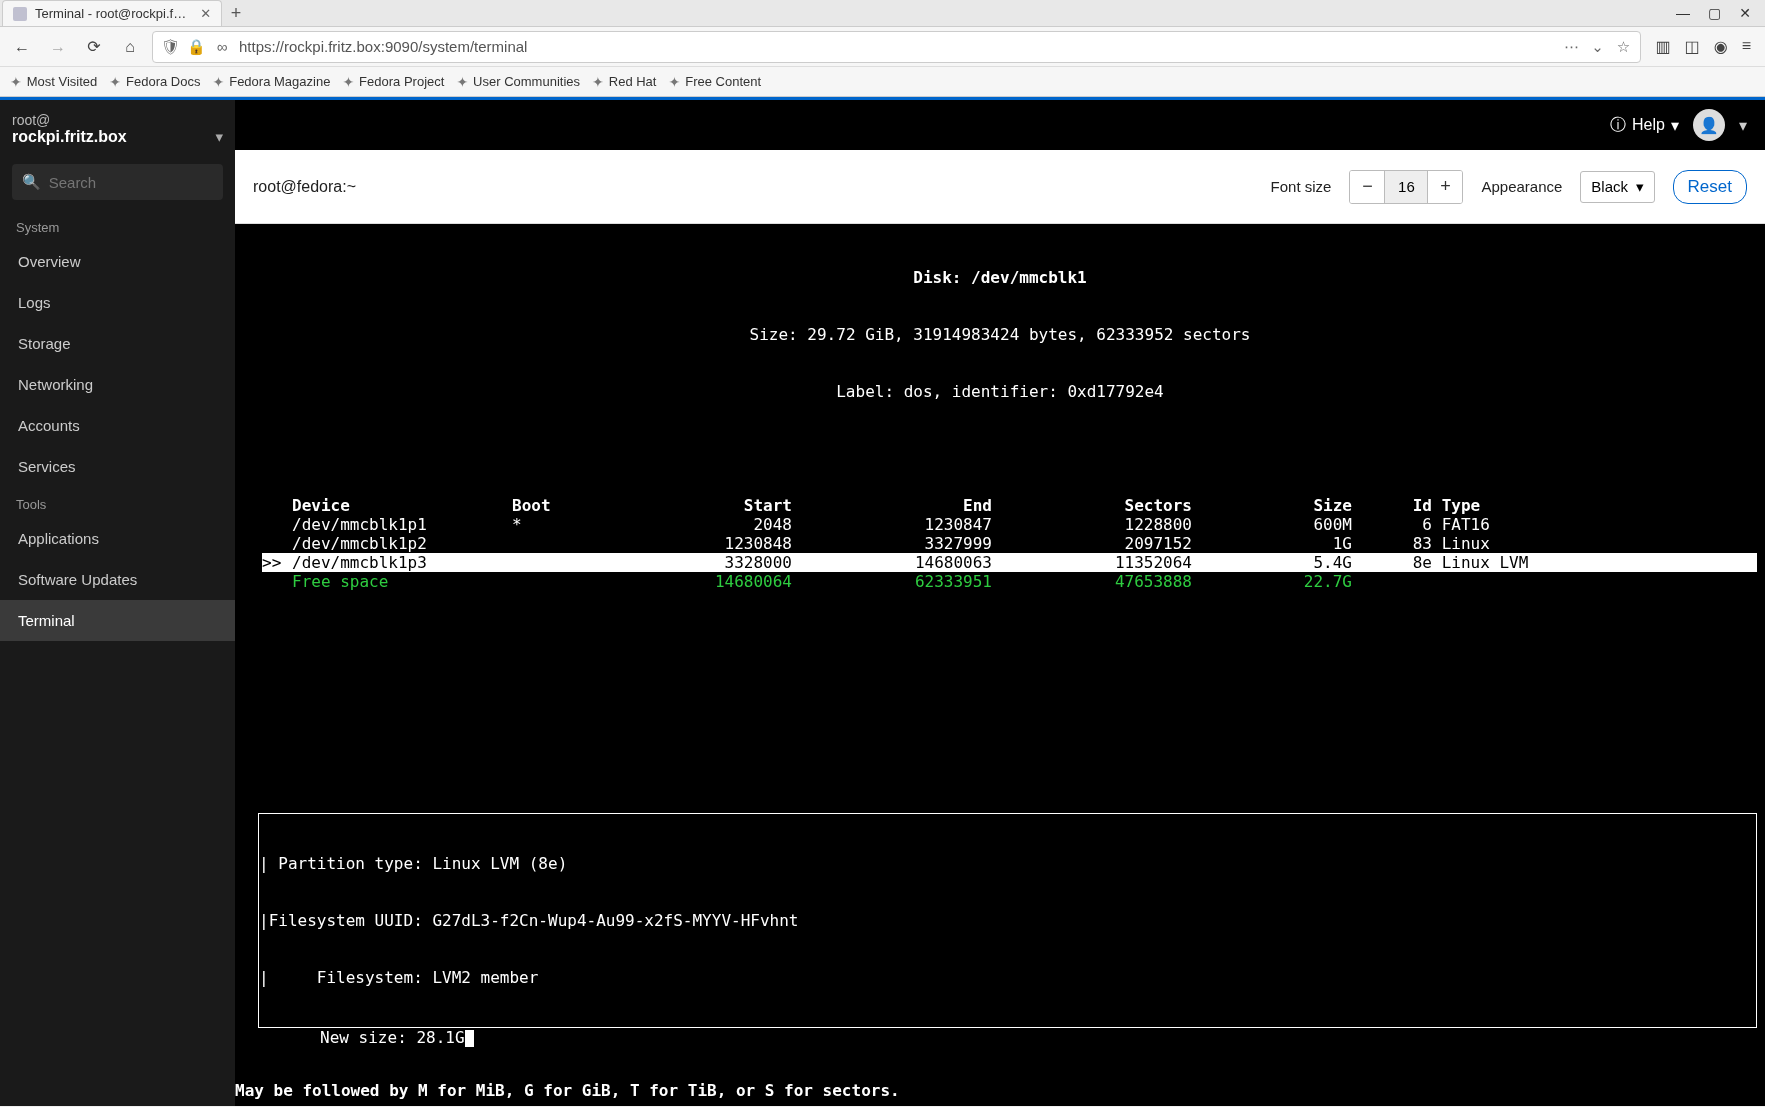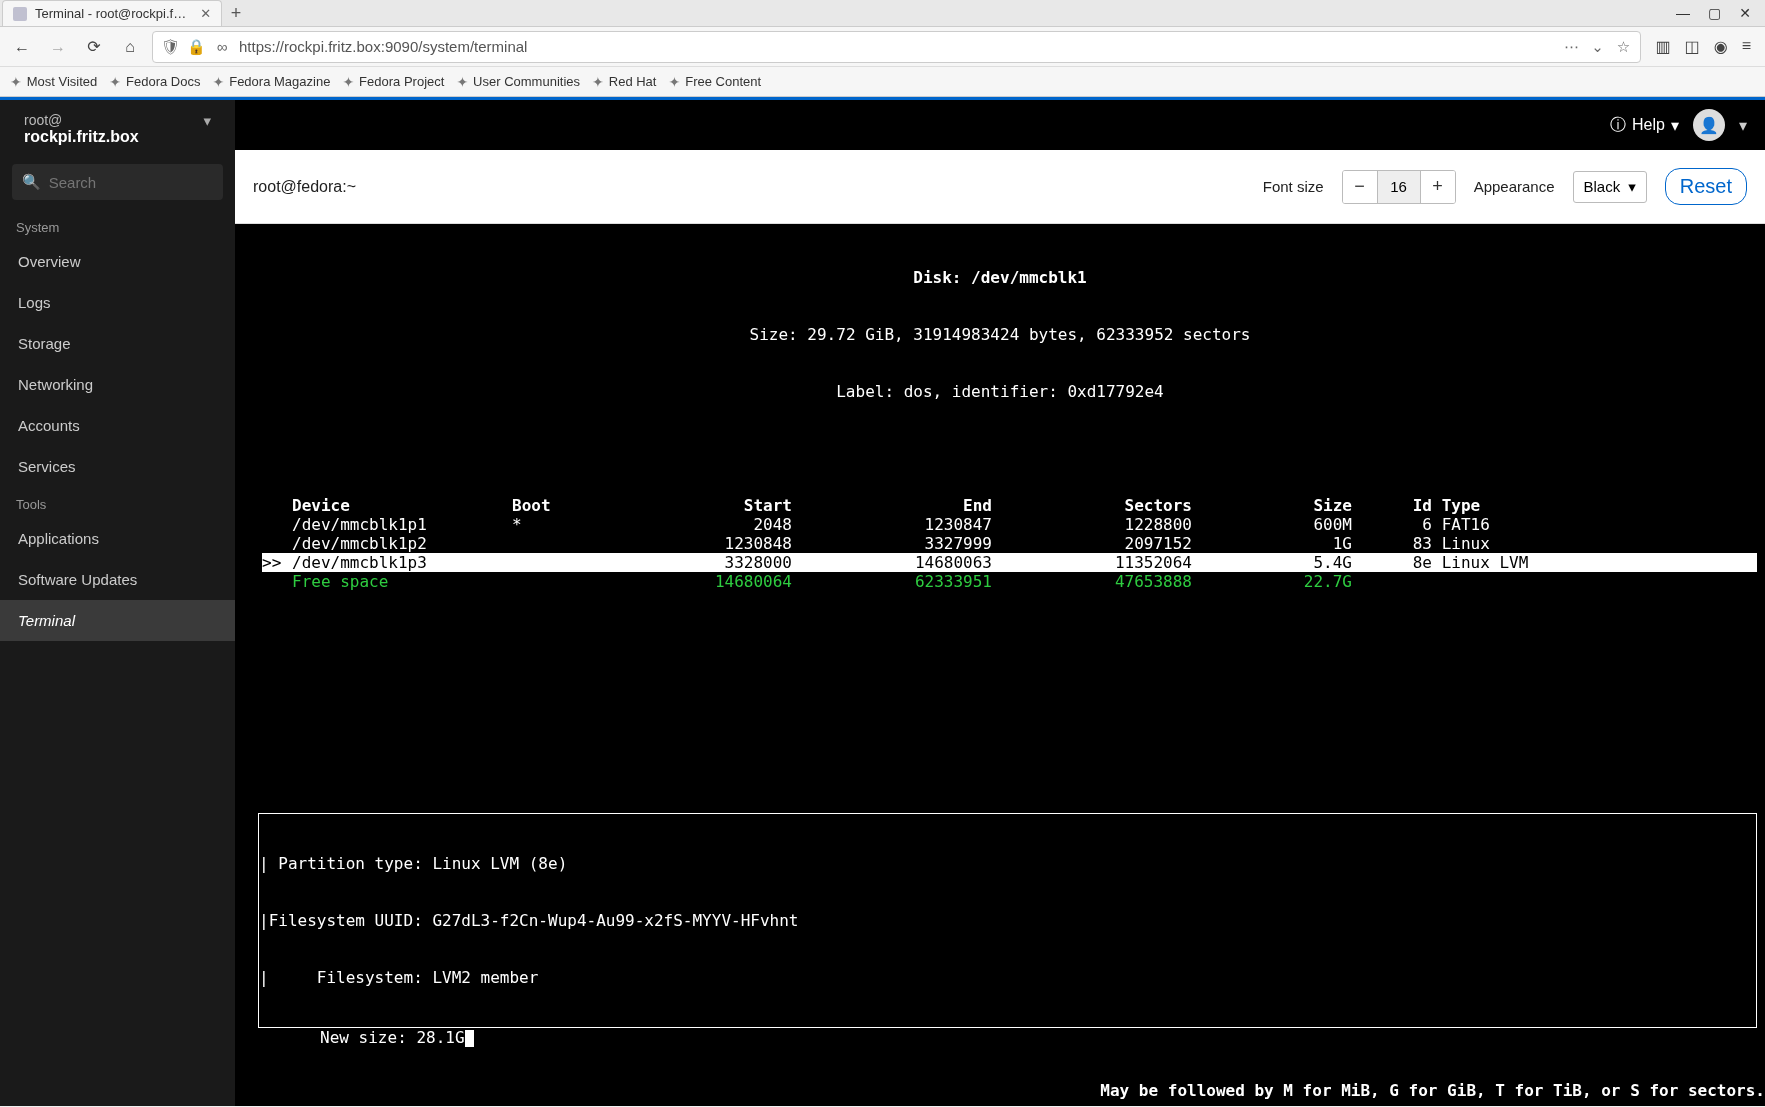--- a/index.html
+++ b/index.html
@@ -22,57 +22,57 @@
   .right-icons span { cursor:pointer; }
 
   .bookmarks { height: 30px; background: #f6f6f6; display:flex; align-items:center; gap:12px; padding:0 10px; font-size:13px; color:#333; border-bottom: 1px solid #ccc; }
   .bm { display:flex; align-items:center; gap:5px; cursor:pointer; }
   .bm .ico { color:#777; font-size:14px; }
 
   
   .app { display:flex; height: calc(1107px - 28px - 40px - 30px); border-top: 3px solid #0066cc; }
 
   .sidebar { width: 235px; background: #1a1a1a; color:#ddd; display:flex; flex-direction:column; font-size:15px; }
-  .side-host { padding: 12px 24px; display:flex; align-items:flex-start; justify-content:space-between; cursor:pointer; }
+  .side-host { padding: 12px 12px; display:flex; align-items:flex-end; justify-content:space-between; cursor:pointer; }
   .side-host .user { font-size: 14px; color: #bbb; }
   .side-host .host { font-size: 16px; font-weight: 600; color:#fff; }
   .side-caret { color:#aaa; }
   .side-search { margin: 6px 12px 10px 12px; background:#2a2a2a; border-radius:4px; height:36px; display:flex; align-items:center; padding:0 10px; gap:8px; color:#aaa; }
   .side-search input { background:transparent; border:none; outline:none; color:#ddd; font-size:15px; flex:1; }
   .side-section { padding: 10px 16px 6px 16px; font-size:13px; color:#999; }
   .side-item { padding: 12px 18px; cursor:pointer; color:#ccc; }
-  .side-item.active { background:#3a3a3a; color:#fff;font-style:italic; }
+  .side-item.active { background:#3a3a3a; color:#fff; }
 
   .main { flex:1; display:flex; flex-direction:column; background:#fff; min-width:0; }
   .main-header { height:50px; background:#000; display:flex; align-items:center; justify-content:flex-end; padding:0 18px; gap:14px; color:#fff; }
   .help { display:flex; align-items:center; gap:6px; cursor:pointer; }
   .avatar { width:32px; height:32px; background:#ddd; border-radius:50%; display:flex; align-items:center; justify-content:center; color:#666; }
   .avatar-caret { color:#ccc; }
 
   .toolbar { height:74px; background:#fff; border-bottom:1px solid #ddd; display:flex; align-items:center; padding:0 18px; gap:18px; }
   .crumb { font-size:16px; color:#222; flex:1; }
   .tlabel { font-size:15px; color:#222; }
   .stepper { display:flex; border:1px solid #bbb; border-radius:3px; overflow:hidden; }
   .stepper button { width:34px; height:32px; background:#fff; border:none; cursor:pointer; font-size:18px; color:#333; }
   .stepper .val { width:44px; text-align:center; background:#eee; line-height:32px; font-size:15px; border-left:1px solid #bbb; border-right:1px solid #bbb; }
   .select { border:1px solid #bbb; border-radius:3px; padding:6px 10px; display:flex; gap:8px; cursor:pointer; font-size:15px; }
-  .reset { border:1px solid #0066cc; color:#0066cc; background:#fff; border-radius:15px; padding:6px 14px; cursor:pointer; font-size:20px; }
+  .reset { border:1px solid #0066cc; color:#0066cc; background:#fff; border-radius:15px; padding:6px 14px; cursor:pointer; font-size:17px; }
 
   .terminal { flex:1; background:#000; color:#fff; font-family: "DejaVu Sans Mono", Menlo, Consolas, monospace; font-size:16px; line-height:19px; padding: 6px 8px 4px 8px; position:relative; overflow:hidden; white-space:pre; }
   .term-center { text-align:center; }
   .term-table .row { display:grid; grid-template-columns: 30px 220px 80px 200px 200px 200px 160px 80px 260px; margin-left: 19px; }
   .term-table .row > span { white-space:pre; }
   .row.sel { background:#fff; color:#000; }
   .row.free { color:#2ecc40; }
   .rgt { text-align:right; }
   .lft { text-align:left; }
   .termbox { position:absolute; left:8px; right:8px; bottom: 78px; border:1px solid #fff; padding: 2px 0; margin-left: 15px; }
   .newsize { position:absolute; left:8px; bottom: 40px; }
   .cursor { display:inline-block; width:9px; height:17px; background:#fff; vertical-align:text-bottom; }
-  .hint { position:absolute; left:0; right:0; bottom: 6px; text-align:right; }
+  .hint { position:absolute; left:0; right:0; bottom: 6px; text-align:left; }
   .bold { font-weight:bold; }
 </style>
 </head>
 <body>
 
 <div class="browser-tabs">
   <div class="tab">
     <span class="favicon"></span>
     <span>Terminal - root@rockpi.f…</span>
     <span class="close">✕</span>

